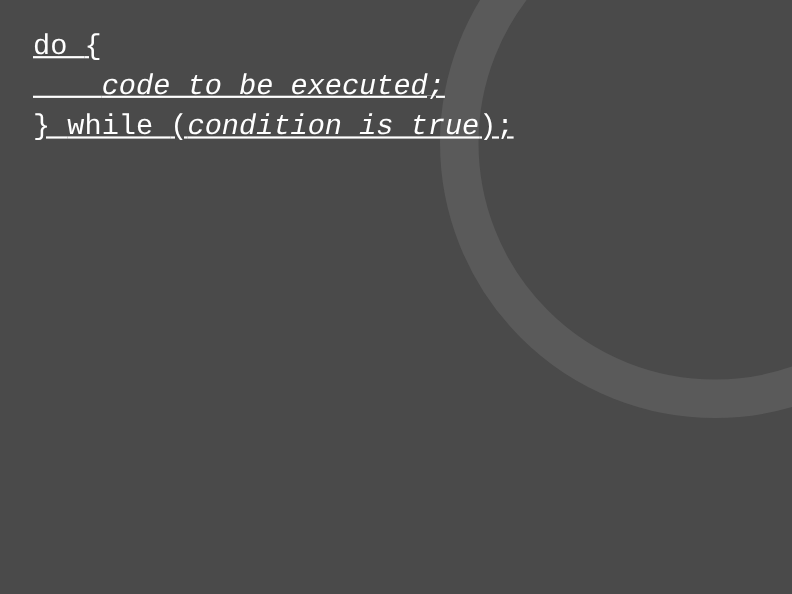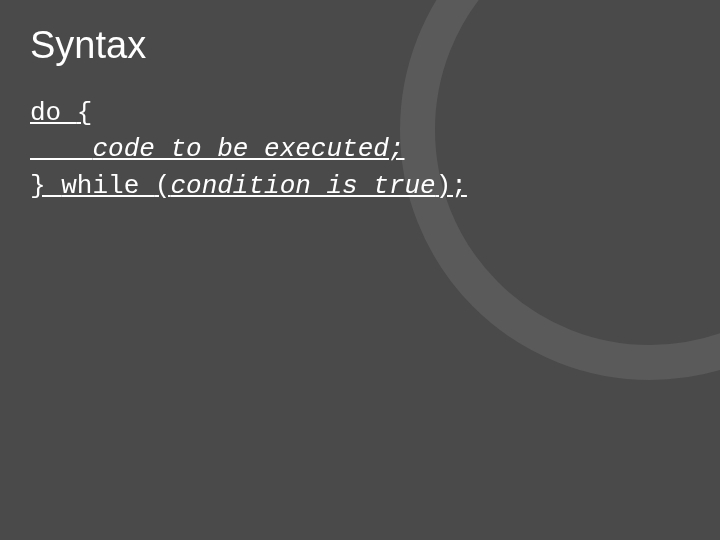--- a/index.html
+++ b/index.html
@@ -48,18 +48,17 @@
     .italic {
       font-style: italic;
     }
   </style>
 </head>
 <body>
 
 <div class="arc-decoration"></div>
 
 <div class="content">
-  <h1 class="title">Syntax</h1>
 
   <div class="code-block"><span>do </span><span>{</span>
 <span>    </span><span class="italic">code to be executed;</span>
 <span>} </span><span>while </span><span>(</span><span class="italic">condition is true</span><span>);</span></div>
 </div>
 
 </body></html>

